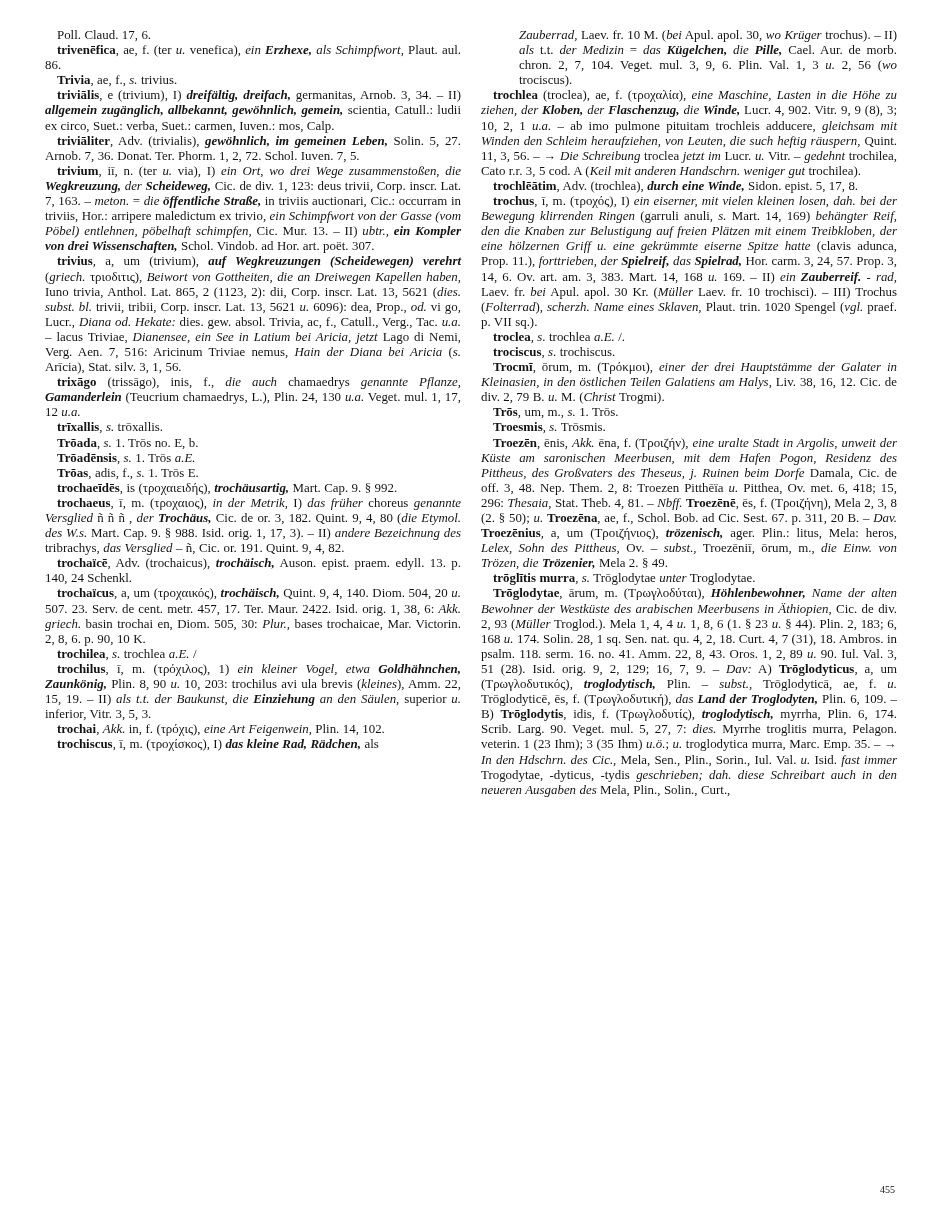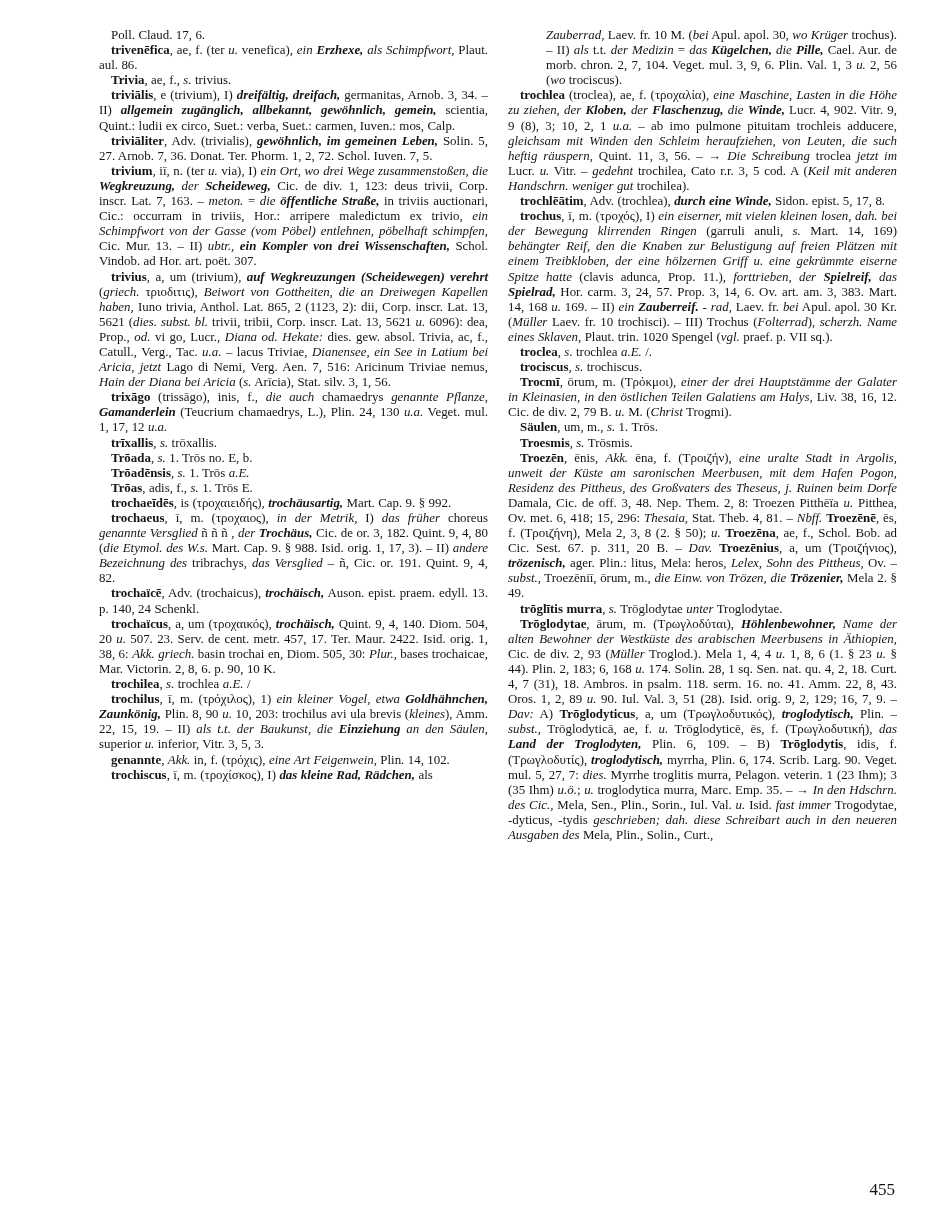--- a/index.html
+++ b/index.html
@@ -11,21 +11,21 @@
     width: 935px;
     height: 1210px;
     position: relative;
     overflow: hidden;
     font-family: "Liberation Serif", "DejaVu Serif", serif;
     color: #141414;
   }
   .page {
     position: absolute;
     inset: 0;
-    padding: 28px 38px 20px 99px;
+    padding: 28px 38px 20px 45px;
     box-sizing: border-box;
     border-radius: 27px;
   }
   .columns {
     display: flex;
     gap: 20px;
     align-items: flex-start;
   }
   .column {
     flex: 1 1 0;
@@ -43,60 +43,60 @@
     text-indent: 0;
     margin-left: 38px;
   }
   .seg-b  { font-weight: bold; }
   .seg-i  { font-style: italic; }
   .seg-bi { font-weight: bold; font-style: italic; font-family: Liberation Serif, serif; }
   .page-number {
     position: absolute;
     right: 40px;
     bottom: 13px;
-    font-size: 17px;
+    font-size: 10px;
     line-height: 14px;
   }
 </style>
 </head>
 <body>
 
 <div class="page">
   <div class="columns">
     <div class="column">
         <p class="entry"><span>Poll. Claud. 17, 6.</span></p>
         <p class="entry"><span class="seg-b">trivenēfica</span><span>, ae, f. (ter </span><span class="seg-i">u.</span><span> venefica), </span><span class="seg-i">ein </span><span class="seg-bi">Erzhexe,</span><span class="seg-i"> als Schimpfwort,</span><span> Plaut. aul. 86.</span></p>
         <p class="entry"><span class="seg-b">Trivia</span><span>, ae, f., </span><span class="seg-i">s.</span><span> trivius.</span></p>
-        <p class="entry"><span class="seg-b">triviālis</span><span>, e (trivium), I) </span><span class="seg-bi">dreifältig, dreifach,</span><span> germanitas, Arnob. 3, 34. – II) </span><span class="seg-bi">allgemein zugänglich, allbekannt, gewöhnlich, gemein,</span><span> scientia, Quint.: ludii ex circo, Suet.: verba, Suet.: carmen, Iuven.: mos, Calp.</span></p>
+        <p class="entry"><span class="seg-b">triviālis</span><span>, e (trivium), I) </span><span class="seg-bi">dreifältig, dreifach,</span><span> germanitas, Arnob. 3, 34. – II) </span><span class="seg-bi">allgemein zugänglich, allbekannt, gewöhnlich, gemein,</span><span> scientia, Catull.: ludii ex circo, Suet.: verba, Suet.: carmen, Iuven.: mos, Calp.</span></p>
         <p class="entry"><span class="seg-b">triviāliter</span><span>, Adv. (trivialis), </span><span class="seg-bi">gewöhnlich, im gemeinen Leben,</span><span> Solin. 5, 27. Arnob. 7, 36. Donat. Ter. Phorm. 1, 2, 72. Schol. Iuven. 7, 5.</span></p>
         <p class="entry"><span class="seg-b">trivium</span><span>, iī, n. (ter </span><span class="seg-i">u.</span><span> via), I) </span><span class="seg-i">ein Ort, wo drei Wege zusammenstoßen, die </span><span class="seg-bi">Wegkreuzung,</span><span class="seg-i"> der </span><span class="seg-bi">Scheideweg,</span><span> Cic. de div. 1, 123: deus trivii, Corp. inscr. Lat. 7, 163. – </span><span class="seg-i">meton.</span><span> = </span><span class="seg-i">die </span><span class="seg-bi">öffentliche Straße,</span><span> in triviis auctionari, Cic.: occurram in triviis, Hor.: arripere maledictum ex trivio, </span><span class="seg-i">ein Schimpfwort von der Gasse (vom Pöbel) entlehnen, pöbelhaft schimpfen,</span><span> Cic. Mur. 13. – II) </span><span class="seg-i">ubtr.,</span><span> </span><span class="seg-bi">ein Kompler von drei Wissenschaften,</span><span> Schol. Vindob. ad Hor. art. poët. 307.</span></p>
         <p class="entry"><span class="seg-b">trivius</span><span>, a, um (trivium), </span><span class="seg-bi">auf Wegkreuzungen (Scheidewegen) verehrt</span><span> (</span><span class="seg-i">griech.</span><span> τριοδιτις), </span><span class="seg-i">Beiwort von Gottheiten, die an Dreiwegen Kapellen haben,</span><span> Iuno trivia, Anthol. Lat. 865, 2 (1123, 2): dii, Corp. inscr. Lat. 13, 5621 (</span><span class="seg-i">dies. subst. bl.</span><span> trivii, tribii, Corp. inscr. Lat. 13, 5621 </span><span class="seg-i">u.</span><span> 6096): dea, Prop., </span><span class="seg-i">od.</span><span> vi go, Lucr., </span><span class="seg-i">Diana od. Hekate:</span><span> dies. gew. absol. Trivia, ac, f., Catull., Verg., Tac. </span><span class="seg-i">u.a.</span><span> – lacus Triviae, </span><span class="seg-i">Dianensee, ein See in Latium bei Aricia, jetzt</span><span> Lago di Nemi, Verg. Aen. 7, 516: Aricinum Triviae nemus, </span><span class="seg-i">Hain der Diana bei Aricia</span><span> (</span><span class="seg-i">s.</span><span> Arīcia), Stat. silv. 3, 1, 56.</span></p>
         <p class="entry"><span class="seg-b">trixāgo</span><span> (trissāgo), inis, f., </span><span class="seg-i">die auch</span><span> chamaedrys </span><span class="seg-i">genannte Pflanze,</span><span> </span><span class="seg-bi">Gamanderlein</span><span> (Teucrium chamaedrys, L.), Plin. 24, 130 </span><span class="seg-i">u.a.</span><span> Veget. mul. 1, 17, 12 </span><span class="seg-i">u.a.</span></p>
         <p class="entry"><span class="seg-b">trīxallis</span><span>, </span><span class="seg-i">s.</span><span> trōxallis.</span></p>
         <p class="entry"><span class="seg-b">Trōada</span><span>, </span><span class="seg-i">s.</span><span> 1. Trōs no. E, b.</span></p>
         <p class="entry"><span class="seg-b">Trōadēnsis</span><span>, </span><span class="seg-i">s.</span><span> 1. Trōs </span><span class="seg-i">a.E.</span></p>
         <p class="entry"><span class="seg-b">Trōas</span><span>, adis, f., </span><span class="seg-i">s.</span><span> 1. Trōs E.</span></p>
         <p class="entry"><span class="seg-b">trochaeīdēs</span><span>, is (τροχαιειδής), </span><span class="seg-bi">trochäusartig,</span><span> Mart. Cap. 9. § 992.</span></p>
         <p class="entry"><span class="seg-b">trochaeus</span><span>, ī, m. (τροχαιος), </span><span class="seg-i">in der Metrik,</span><span> I) </span><span class="seg-i">das früher</span><span> choreus </span><span class="seg-i">genannte Versglied</span><span> ñ ñ ñ , </span><span class="seg-i">der </span><span class="seg-bi">Trochäus,</span><span> Cic. de or. 3, 182. Quint. 9, 4, 80 (</span><span class="seg-i">die Etymol. des W.s.</span><span> Mart. Cap. 9. § 988. Isid. orig. 1, 17, 3). – II) </span><span class="seg-i">andere Bezeichnung des</span><span> tribrachys, </span><span class="seg-i">das Versglied</span><span> – ñ, Cic. or. 191. Quint. 9, 4, 82.</span></p>
         <p class="entry"><span class="seg-b">trochaïcē</span><span>, Adv. (trochaicus), </span><span class="seg-bi">trochäisch,</span><span> Auson. epist. praem. edyll. 13. p. 140, 24 Schenkl.</span></p>
         <p class="entry"><span class="seg-b">trochaïcus</span><span>, a, um (τροχαικός), </span><span class="seg-bi">trochäisch,</span><span> Quint. 9, 4, 140. Diom. 504, 20 </span><span class="seg-i">u.</span><span> 507. 23. Serv. de cent. metr. 457, 17. Ter. Maur. 2422. Isid. orig. 1, 38, 6: </span><span class="seg-i">Akk. griech.</span><span> basin trochai en, Diom. 505, 30: </span><span class="seg-i">Plur.,</span><span> bases trochaicae, Mar. Victorin. 2, 8, 6. p. 90, 10 K.</span></p>
         <p class="entry"><span class="seg-b">trochilea</span><span>, </span><span class="seg-i">s.</span><span> trochlea </span><span class="seg-i">a.E.</span><span> /</span></p>
         <p class="entry"><span class="seg-b">trochilus</span><span>, ī, m. (τρόχιλος), 1) </span><span class="seg-i">ein kleiner Vogel, etwa </span><span class="seg-bi">Goldhähnchen, Zaunkönig,</span><span> Plin. 8, 90 </span><span class="seg-i">u.</span><span> 10, 203: trochilus avi ula brevis (</span><span class="seg-i">kleines</span><span>), Amm. 22, 15, 19. – II) </span><span class="seg-i">als t.t. der Baukunst, die </span><span class="seg-bi">Einziehung</span><span class="seg-i"> an den Säulen,</span><span> superior </span><span class="seg-i">u.</span><span> inferior, Vitr. 3, 5, 3.</span></p>
-        <p class="entry"><span class="seg-b">genannte</span><span>, </span><span class="seg-i">Akk.</span><span> in, f. (τρόχις), </span><span class="seg-i">eine Art Feigenwein,</span><span> Plin. 14, 102.</span></p>
+        <p class="entry"><span class="seg-b">trochai</span><span>, </span><span class="seg-i">Akk.</span><span> in, f. (τρόχις), </span><span class="seg-i">eine Art Feigenwein,</span><span> Plin. 14, 102.</span></p>
         <p class="entry"><span class="seg-b">trochiscus</span><span>, ī, m. (τροχίσκος), I) </span><span class="seg-bi">das kleine Rad, Rädchen,</span><span> als</span></p>
       </div>
     <div class="column">
         <p class="entry noindent"><span class="seg-i">Zauberrad,</span><span> Laev. fr. 10 M. (</span><span class="seg-i">bei</span><span> Apul. apol. 30, </span><span class="seg-i">wo Krüger</span><span> trochus). – II) </span><span class="seg-i">als</span><span> t.t. </span><span class="seg-i">der Medizin</span><span> = </span><span class="seg-i">das </span><span class="seg-bi">Kügelchen,</span><span class="seg-i"> die </span><span class="seg-bi">Pille,</span><span> Cael. Aur. de morb. chron. 2, 7, 104. Veget. mul. 3, 9, 6. Plin. Val. 1, 3 </span><span class="seg-i">u.</span><span> 2, 56 (</span><span class="seg-i">wo</span><span> trociscus).</span></p>
         <p class="entry"><span class="seg-b">trochlea</span><span> (troclea), ae, f. (τροχαλία), </span><span class="seg-i">eine Maschine, Lasten in die Höhe zu ziehen, der </span><span class="seg-bi">Kloben,</span><span class="seg-i"> der </span><span class="seg-bi">Flaschenzug,</span><span class="seg-i"> die </span><span class="seg-bi">Winde,</span><span> Lucr. 4, 902. Vitr. 9, 9 (8), 3; 10, 2, 1 </span><span class="seg-i">u.a.</span><span> – ab imo pulmone pituitam trochleis adducere, </span><span class="seg-i">gleichsam mit Winden den Schleim heraufziehen, von Leuten, die such heftig räuspern,</span><span> Quint. 11, 3, 56. – → </span><span class="seg-i">Die Schreibung</span><span> troclea </span><span class="seg-i">jetzt im</span><span> Lucr. </span><span class="seg-i">u.</span><span> Vitr. – </span><span class="seg-i">gedehnt</span><span> trochilea, Cato r.r. 3, 5 cod. A (</span><span class="seg-i">Keil mit anderen Handschrn. weniger gut</span><span> trochilea).</span></p>
         <p class="entry"><span class="seg-b">trochlēātim</span><span>, Adv. (trochlea), </span><span class="seg-bi">durch eine Winde,</span><span> Sidon. epist. 5, 17, 8.</span></p>
         <p class="entry"><span class="seg-b">trochus</span><span>, ī, m. (τροχός), I) </span><span class="seg-i">ein eiserner, mit vielen kleinen losen, dah. bei der Bewegung klirrenden Ringen</span><span> (garruli anuli, </span><span class="seg-i">s.</span><span> Mart. 14, 169) </span><span class="seg-i">behängter Reif, den die Knaben zur Belustigung auf freien Plätzen mit einem Treibkloben, der eine hölzernen Griff u. eine gekrümmte eiserne Spitze hatte</span><span> (clavis adunca, Prop. 11.), </span><span class="seg-i">forttrieben, der </span><span class="seg-bi">Spielreif,</span><span class="seg-i"> das </span><span class="seg-bi">Spielrad,</span><span> Hor. carm. 3, 24, 57. Prop. 3, 14, 6. Ov. art. am. 3, 383. Mart. 14, 168 </span><span class="seg-i">u.</span><span> 169. – II) </span><span class="seg-i">ein </span><span class="seg-bi">Zauberreif.</span><span> - </span><span class="seg-i">rad,</span><span> Laev. fr. </span><span class="seg-i">bei</span><span> Apul. apol. 30 Kr. (</span><span class="seg-i">Müller</span><span> Laev. fr. 10 trochisci). – III) Trochus (</span><span class="seg-i">Folterrad</span><span>), </span><span class="seg-i">scherzh. Name eines Sklaven,</span><span> Plaut. trin. 1020 Spengel (</span><span class="seg-i">vgl.</span><span> praef. p. VII sq.).</span></p>
         <p class="entry"><span class="seg-b">troclea</span><span>, </span><span class="seg-i">s.</span><span> trochlea </span><span class="seg-i">a.E.</span><span> /.</span></p>
         <p class="entry"><span class="seg-b">trociscus</span><span>, </span><span class="seg-i">s.</span><span> trochiscus.</span></p>
         <p class="entry"><span class="seg-b">Trocmī</span><span>, ōrum, m. (Τρόκμοι), </span><span class="seg-i">einer der drei Hauptstämme der Galater in Kleinasien, in den östlichen Teilen Galatiens am Halys,</span><span> Liv. 38, 16, 12. Cic. de div. 2, 79 B. </span><span class="seg-i">u.</span><span> M. (</span><span class="seg-i">Christ</span><span> Trogmi).</span></p>
-        <p class="entry"><span class="seg-b">Säulen</span><span>, um, m., </span><span class="seg-i">s.</span><span> 1. Trōs.</span></p>
+        <p class="entry"><span class="seg-b">Trōs</span><span>, um, m., </span><span class="seg-i">s.</span><span> 1. Trōs.</span></p>
         <p class="entry"><span class="seg-b">Troesmis</span><span>, </span><span class="seg-i">s.</span><span> Trōsmis.</span></p>
         <p class="entry"><span class="seg-b">Troezēn</span><span>, ēnis, </span><span class="seg-i">Akk.</span><span> ēna, f. (Τροιζήν), </span><span class="seg-i">eine uralte Stadt in Argolis, unweit der Küste am saronischen Meerbusen, mit dem Hafen Pogon, Residenz des Pittheus, des Großvaters des Theseus, j. Ruinen beim Dorfe</span><span> Damala, Cic. de off. 3, 48. Nep. Them. 2, 8: Troezen Pitthēïa </span><span class="seg-i">u.</span><span> Pitthea, Ov. met. 6, 418; 15, 296: </span><span class="seg-i">Thesaia,</span><span> Stat. Theb. 4, 81. – </span><span class="seg-i">Nbff.</span><span> </span><span class="seg-b">Troezēnē</span><span>, ēs, f. (Τροιζήνη), Mela 2, 3, 8 (2. § 50); </span><span class="seg-i">u.</span><span> </span><span class="seg-b">Troezēna</span><span>, ae, f., Schol. Bob. ad Cic. Sest. 67. p. 311, 20 B. – </span><span class="seg-i">Dav.</span><span> </span><span class="seg-b">Troezēnius</span><span>, a, um (Τροιζήνιος), </span><span class="seg-bi">trözenisch,</span><span> ager. Plin.: litus, Mela: heros, </span><span class="seg-i">Lelex, Sohn des Pittheus,</span><span> Ov. – </span><span class="seg-i">subst.,</span><span> Troezēniī, ōrum, m., </span><span class="seg-i">die Einw. von Trözen, die </span><span class="seg-bi">Trözenier,</span><span> Mela 2. § 49.</span></p>
         <p class="entry"><span class="seg-b">trōglītis murra</span><span>, </span><span class="seg-i">s.</span><span> Trōglodytae </span><span class="seg-i">unter</span><span> Troglodytae.</span></p>
         <p class="entry"><span class="seg-b">Trōglodytae</span><span>, ārum, m. (Τρωγλοδύται), </span><span class="seg-bi">Höhlenbewohner,</span><span class="seg-i"> Name der alten Bewohner der Westküste des arabischen Meerbusens in Äthiopien,</span><span> Cic. de div. 2, 93 (</span><span class="seg-i">Müller</span><span> Troglod.). Mela 1, 4, 4 </span><span class="seg-i">u.</span><span> 1, 8, 6 (1. § 23 </span><span class="seg-i">u.</span><span> § 44). Plin. 2, 183; 6, 168 </span><span class="seg-i">u.</span><span> 174. Solin. 28, 1 sq. Sen. nat. qu. 4, 2, 18. Curt. 4, 7 (31), 18. Ambros. in psalm. 118. serm. 16. no. 41. Amm. 22, 8, 43. Oros. 1, 2, 89 </span><span class="seg-i">u.</span><span> 90. Iul. Val. 3, 51 (28). Isid. orig. 9, 2, 129; 16, 7, 9. – </span><span class="seg-i">Dav:</span><span> A) </span><span class="seg-b">Trōglodyticus</span><span>, a, um (Τρωγλοδυτικός), </span><span class="seg-bi">troglodytisch,</span><span> Plin. – </span><span class="seg-i">subst.,</span><span> Trōglodyticā, ae, f. </span><span class="seg-i">u.</span><span> Trōglodyticē, ēs, f. (Τρωγλοδυτική), </span><span class="seg-i">das </span><span class="seg-bi">Land der Troglodyten,</span><span> Plin. 6, 109. – B) </span><span class="seg-b">Trōglodytis</span><span>, idis, f. (Τρωγλοδυτίς), </span><span class="seg-bi">troglodytisch,</span><span> myrrha, Plin. 6, 174. Scrib. Larg. 90. Veget. mul. 5, 27, 7: </span><span class="seg-i">dies.</span><span> Myrrhe troglitis murra, Pelagon. veterin. 1 (23 Ihm); 3 (35 Ihm) </span><span class="seg-i">u.ö.</span><span>; </span><span class="seg-i">u.</span><span> troglodytica murra, Marc. Emp. 35. – → </span><span class="seg-i">In den Hdschrn. des Cic.,</span><span> Mela, Sen., Plin., Sorin., Iul. Val. </span><span class="seg-i">u.</span><span> Isid. </span><span class="seg-i">fast immer</span><span> Trogodytae, -dyticus, -tydis </span><span class="seg-i">geschrieben; dah. diese Schreibart auch in den neueren Ausgaben des</span><span> Mela, Plin., Solin., Curt.,</span></p>
       </div>
   </div>
   <div class="page-number">455</div>
 </div>
 
 </body></html>

